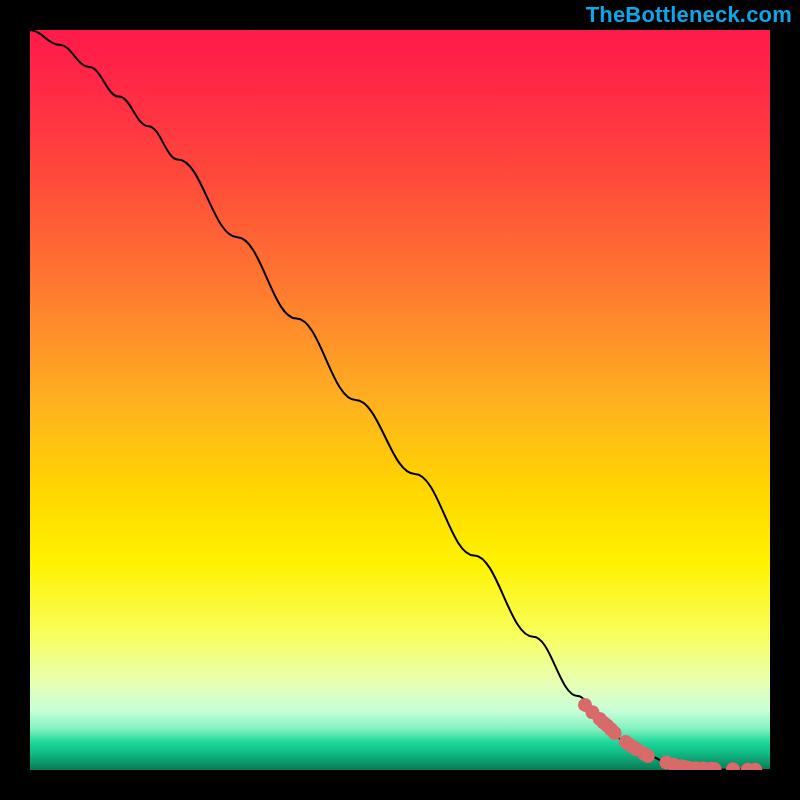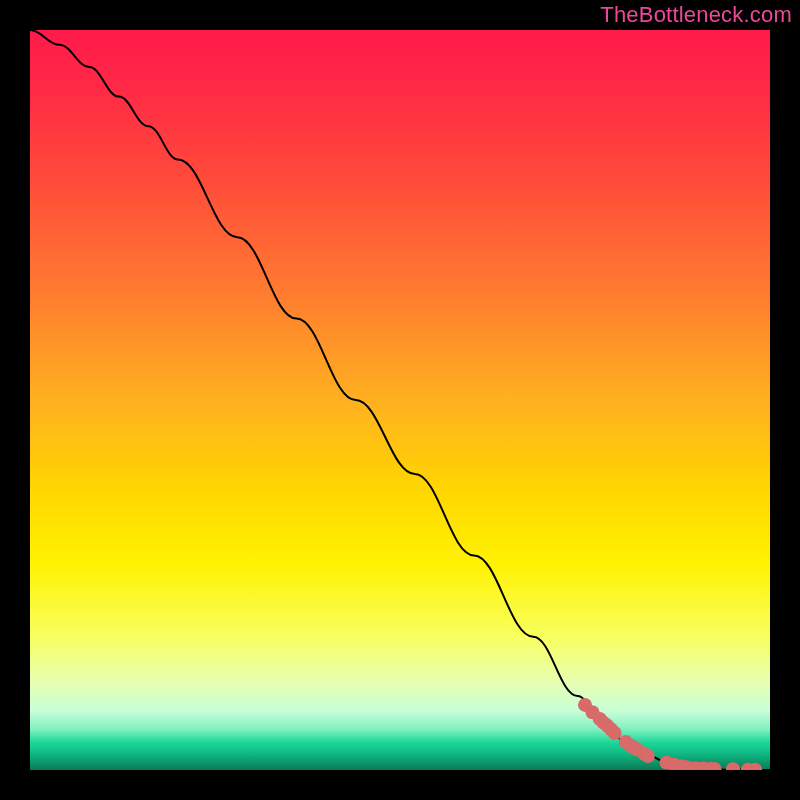--- a/index.html
+++ b/index.html
@@ -14,23 +14,23 @@
   .frame {
     position: relative;
     width: 800px;
     height: 800px;
     background: #000;
   }
   .watermark {
     position: absolute;
     top: 2px;
     right: 8px;
-    color: #ec4899;
+    color: #0ea5e9;
     font-size: 22px;
-    font-weight: 400;
+    font-weight: 700;
     letter-spacing: 0.2px;
     z-index: 50;
   }
   .plot {
     position: absolute;
     left: 30px;
     top: 30px;
     width: 740px;
     height: 740px;
     overflow: hidden;

